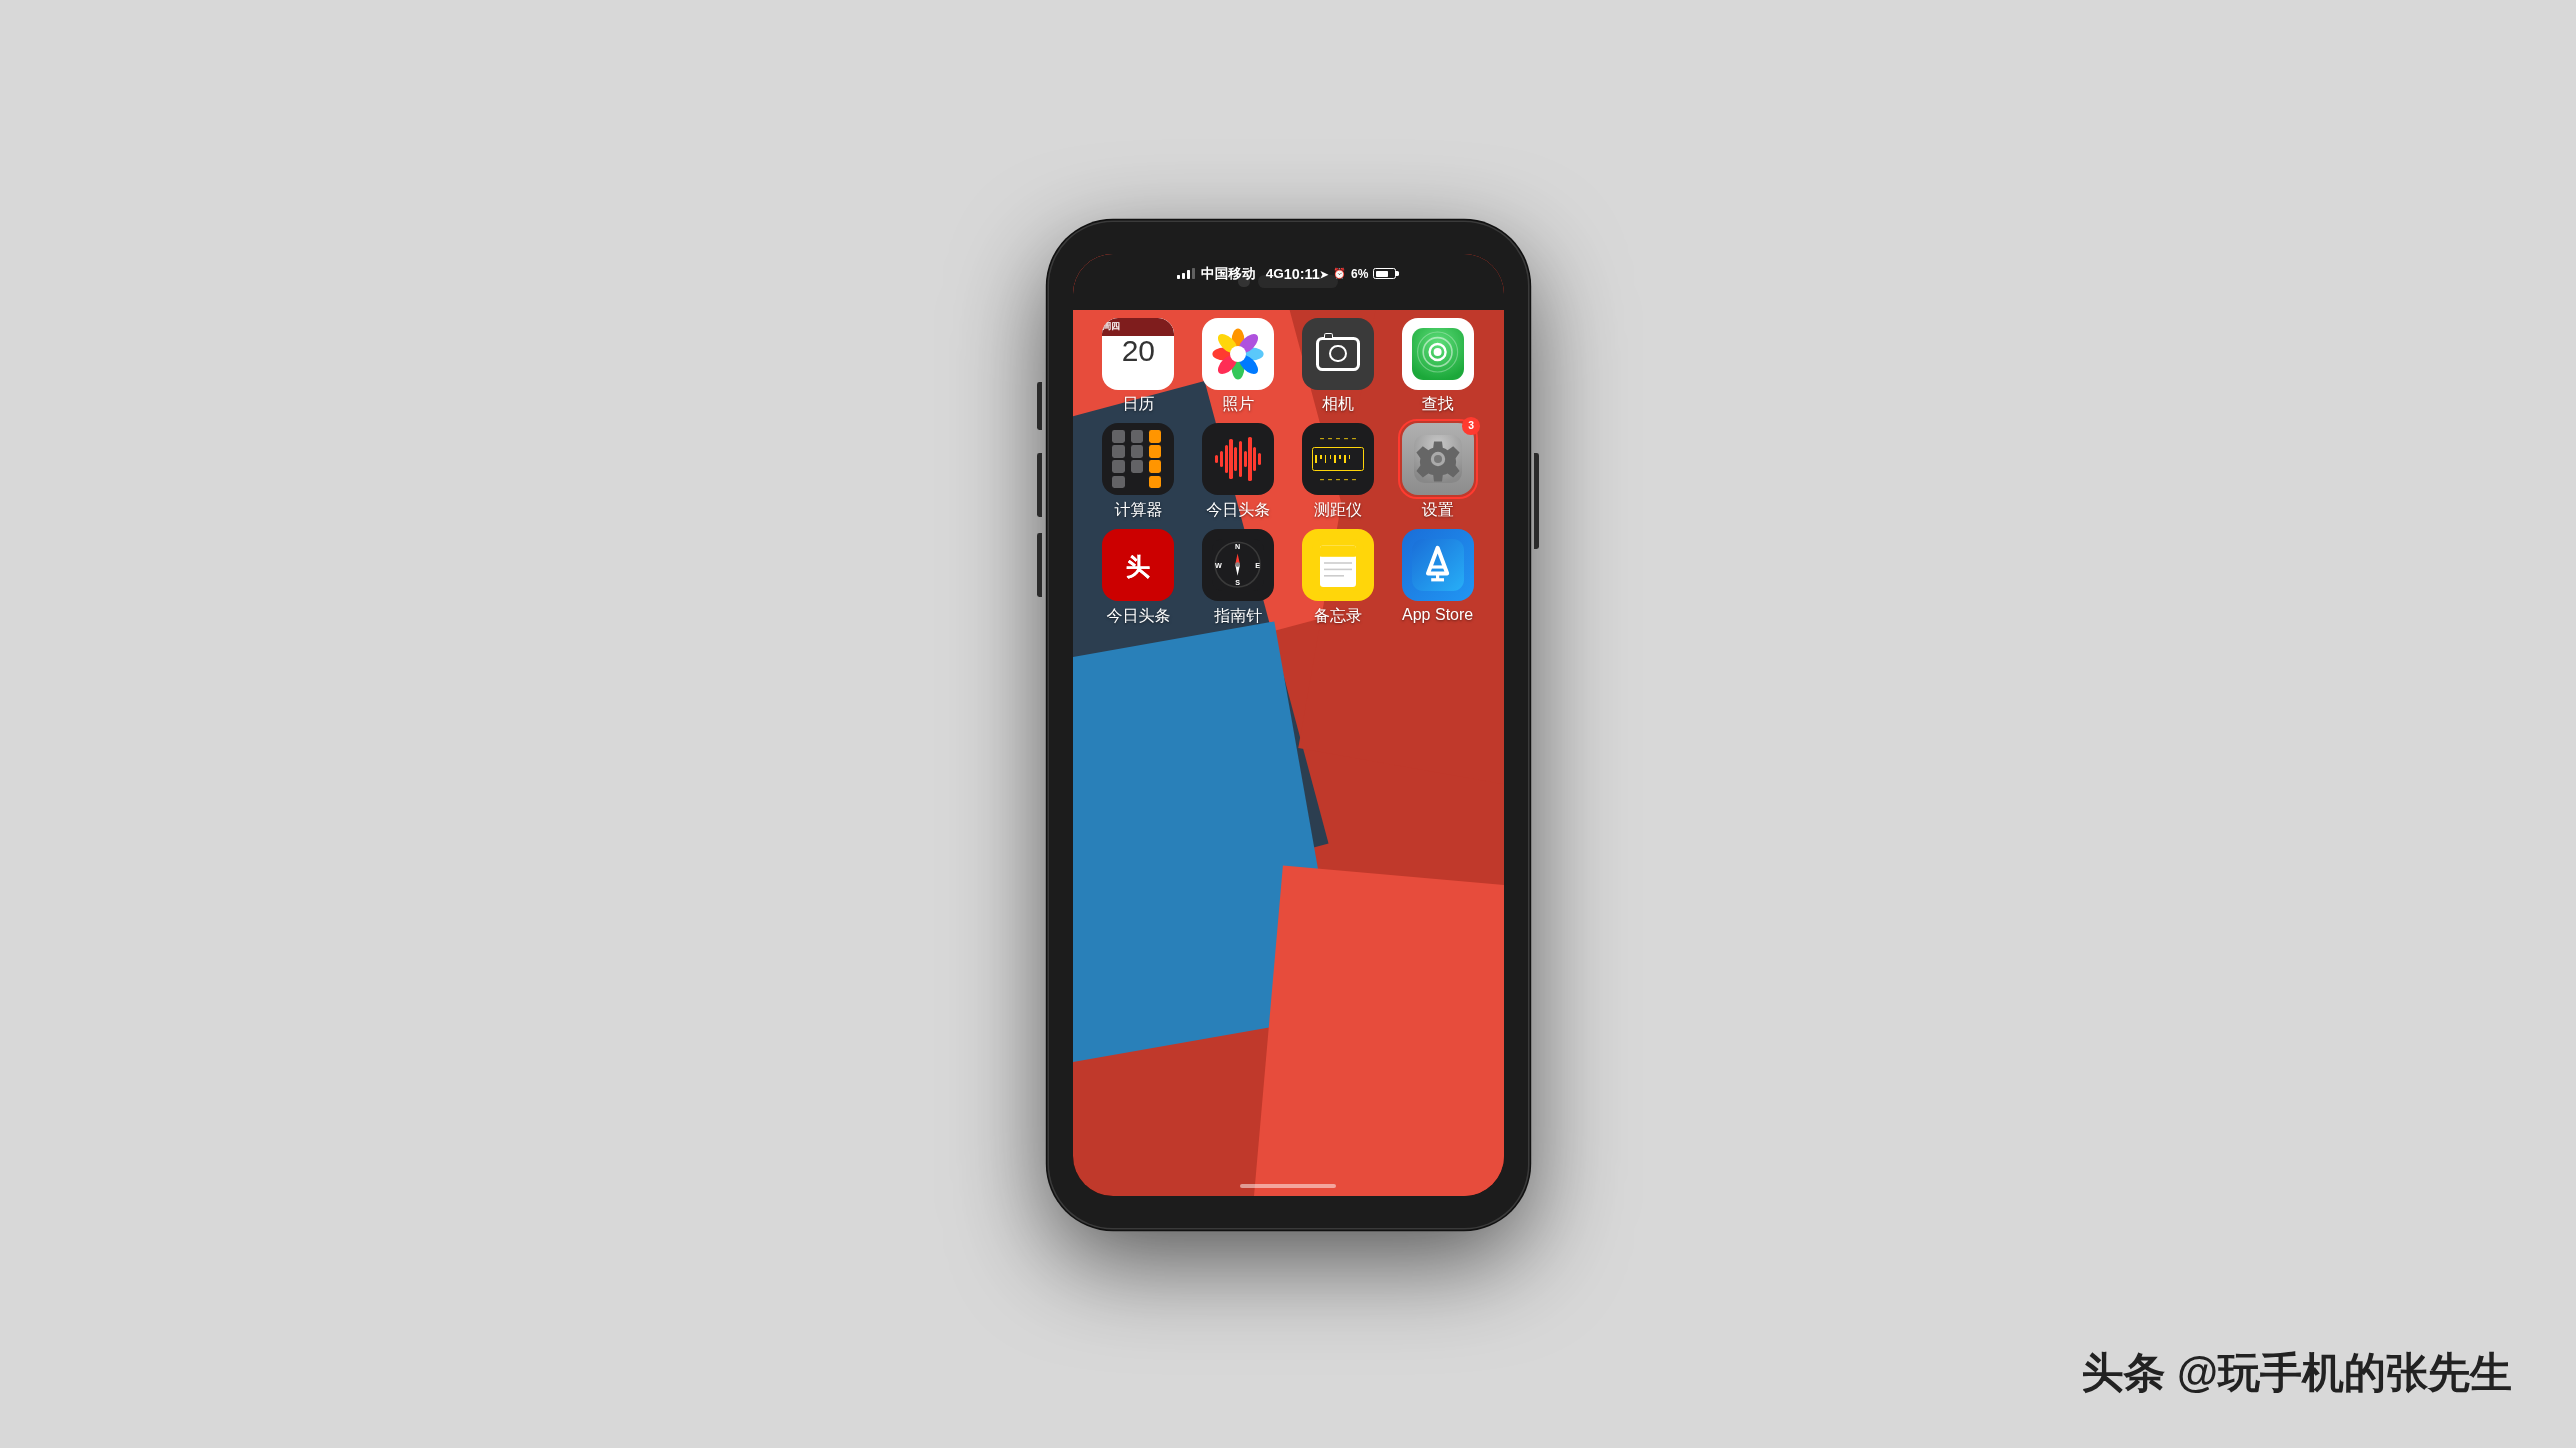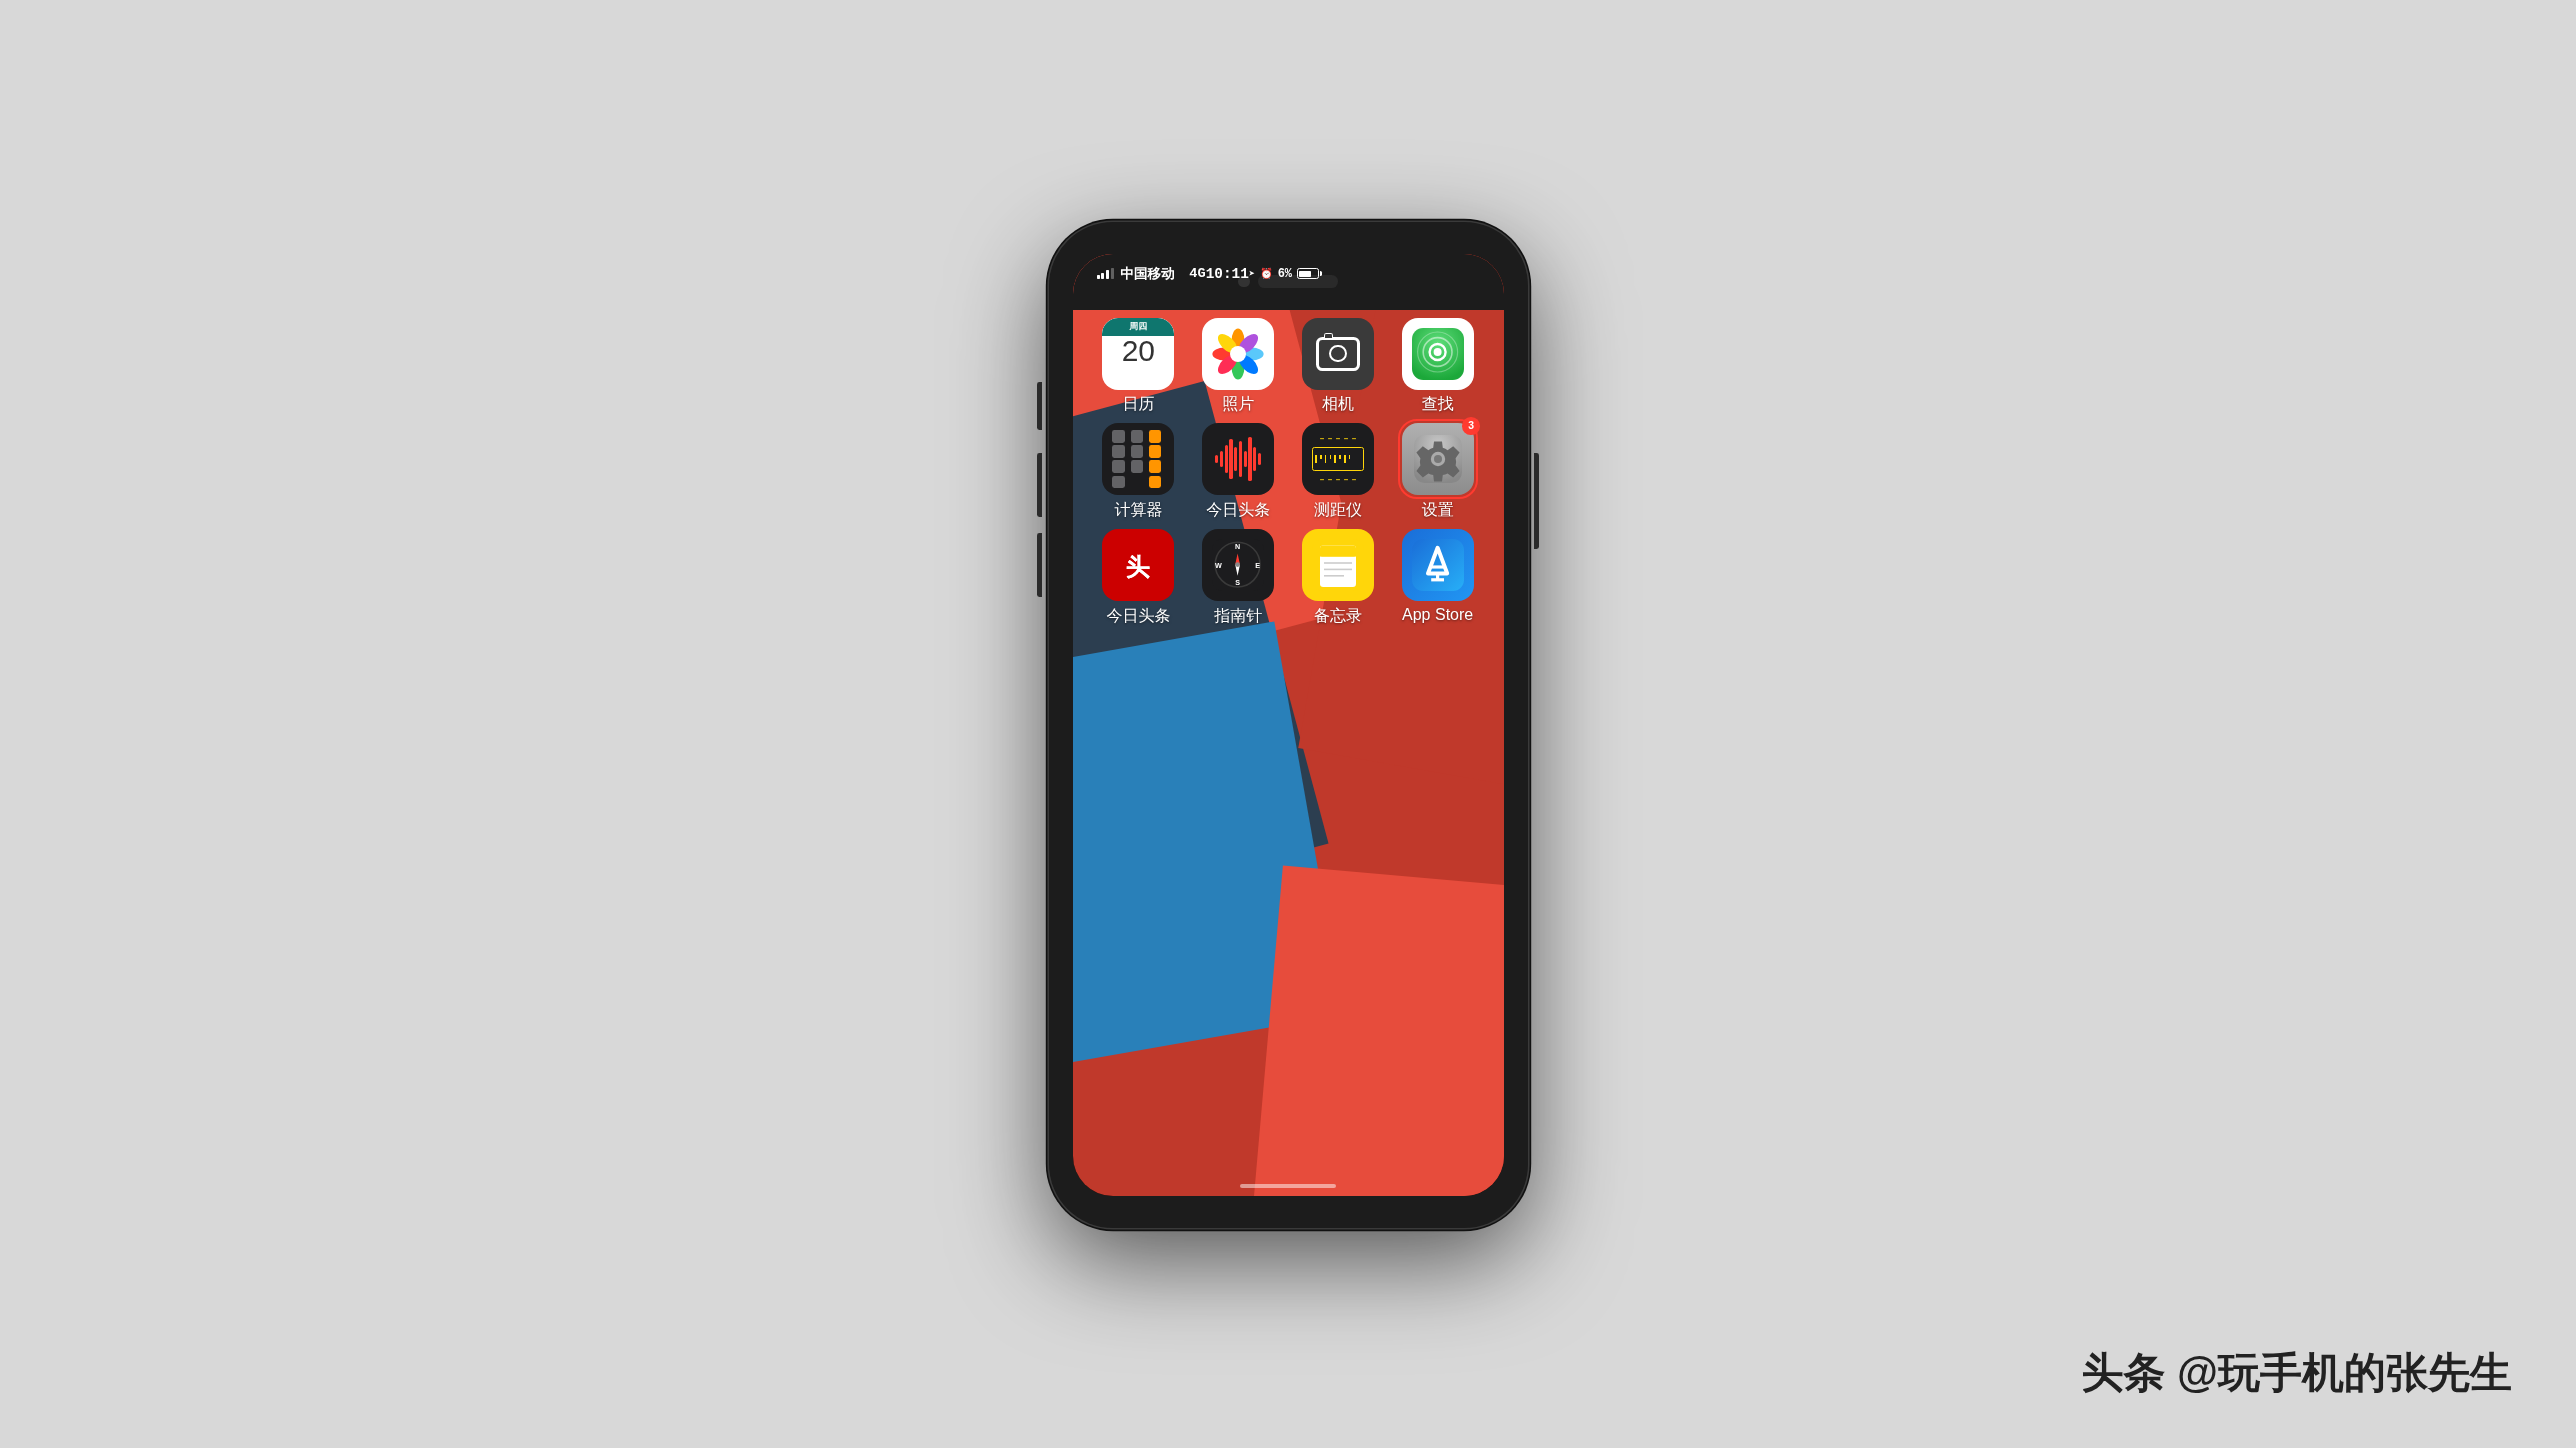--- a/index.html
+++ b/index.html
@@ -184,27 +184,26 @@
 
     
     .status-bar {
       position: absolute;
       top: 0;
       left: 0;
       right: 0;
       height: 40px;
       display: flex;
       align-items: center;
-      justify-content: flex-start;
+      justify-content: center;
       padding: 0 24px;
       z-index: 20;
       color: white;
       font-size: 13.6px;
       font-weight: 600;
-      font-family: Liberation Mono, monospace;
     }
     .status-left {
       display: flex;
       align-items: center;
       gap: 3.2px;
     }
     .signal-bars {
       display: flex;
       align-items: flex-end;
       gap: 1.6px;
@@ -331,24 +330,23 @@
 
     
     .icon-calendar {
       background: white;
       border-radius: 16px;
       flex-direction: column;
       font-size: 9.6px;
       color: #333;
     }
     .cal-top {
-      background: #0f766e;
+      background: #7f1d1d;
       color: white;
       width: 100%;
-      text-align: center;
       padding: 3.2px 0;
       font-size: 8.8px;
       font-weight: 600;
       border-radius: 16px 16px 0 0;
     }
     .cal-num {
       font-size: 30px;
       font-weight: 200;
       color: #333;
       line-height: 1;

